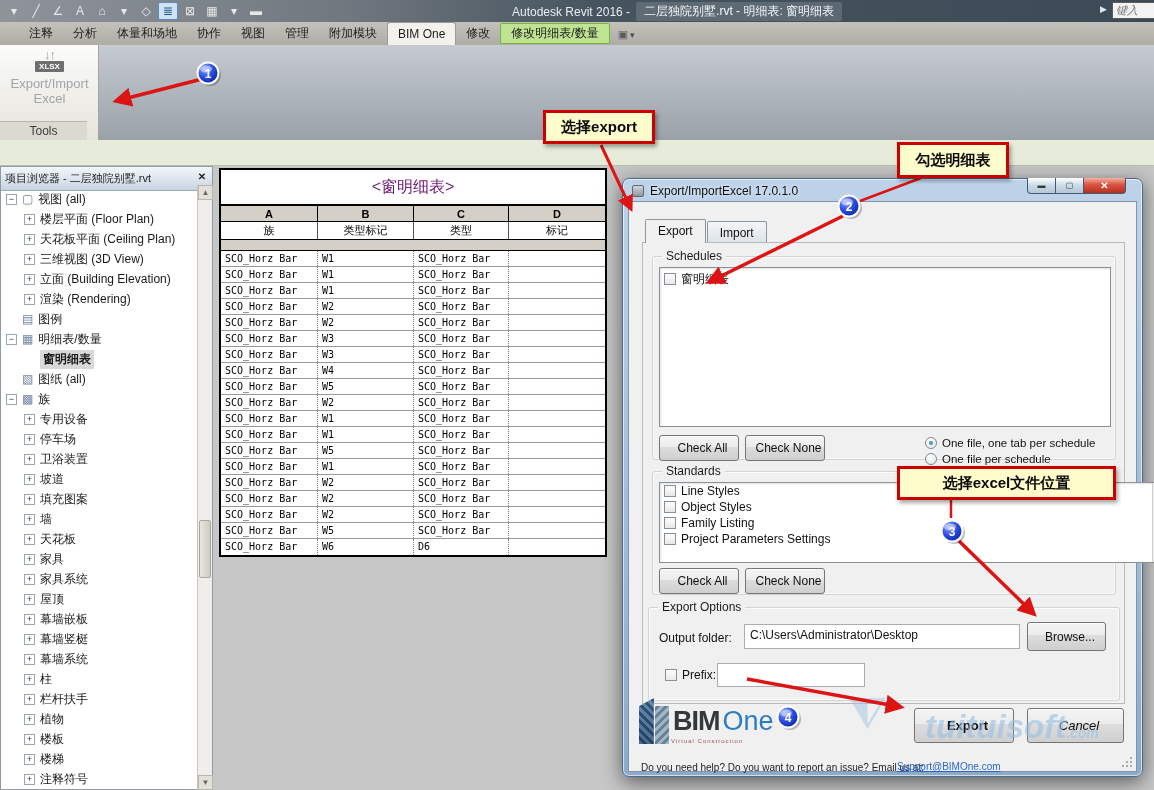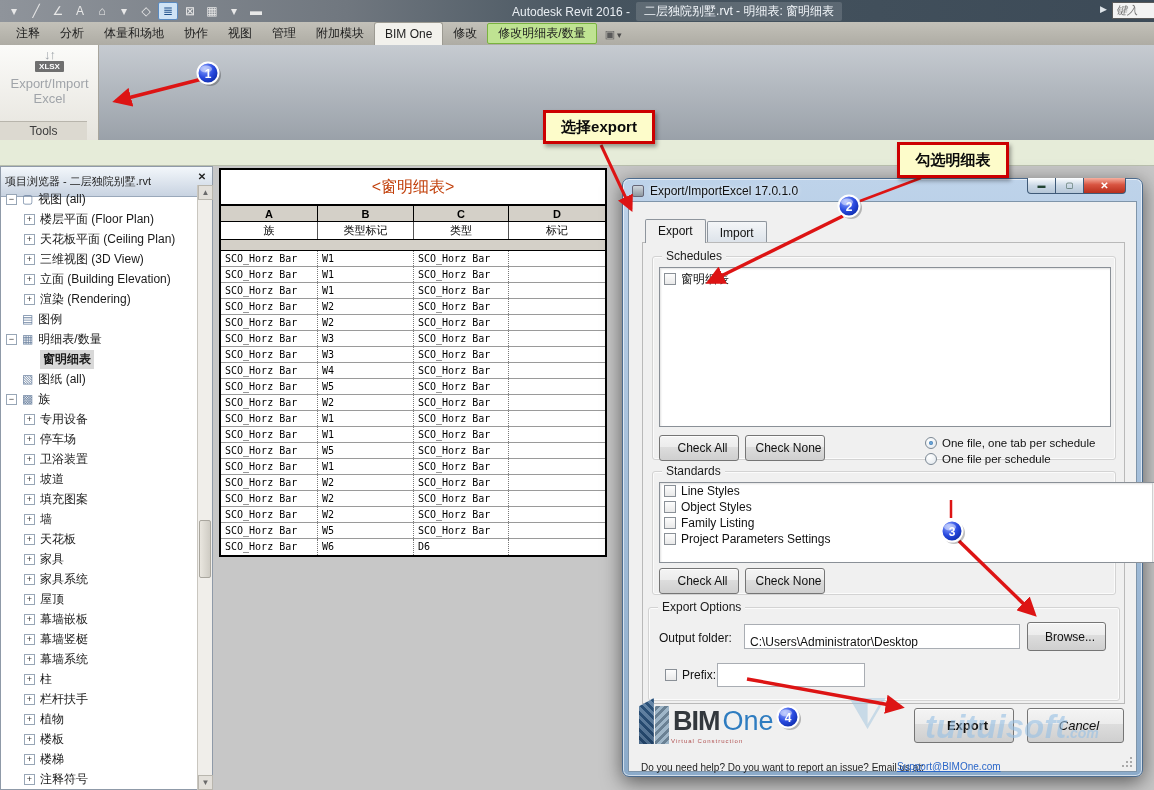--- a/index.html
+++ b/index.html
@@ -15,21 +15,21 @@
     font-size:12px; color:#e8e8e8; margin-right:2px; }
   .qat .qicon.activeq { background:#cfe3f5; border:1px solid #5a8ac0; color:#1d4e89; border-radius:2px; }
   .titletext { position:absolute; left:512px; top:2px; display:flex; align-items:center; font-size:12px; color:#e9eef3; white-space:nowrap; }
   .titletext .doc { margin-left:6px; background:rgba(255,255,255,0.14); padding:1px 8px; border-radius:2px; color:#f2f6fa; }
   .ic-expand { position:absolute; left:1100px; top:4px; color:#dfe5ea; font-size:9px; }
   .searchbox { position:absolute; left:1112px; top:2px; width:44px; height:17px; background:#f3f3f3; border:1px solid #5a5a5a;
     font-size:11px; font-style:italic; color:#777; padding-left:3px; line-height:15px; overflow:hidden; }
 
   
   .ribbontabs { position:absolute; left:0; top:22px; width:1154px; height:23px;
-    background:linear-gradient(#c3c1b9,#aeaca4); display:flex; align-items:flex-end; padding-left:6px; }
+    background:linear-gradient(#c3c1b9,#aeaca4); display:flex; align-items:flex-end; padding-left:19px; }
   .rtab { font-size:12px; color:#1d1d1d; padding:4px 10px 4px 10px; height:23px; display:flex; align-items:center; cursor:default; white-space:nowrap; }
   .rtab.active { background:#f2f1ec; border-radius:3px 3px 0 0; border:1px solid #9c9a92; border-bottom:none; }
   .rtab.green { background:#bfe392; border:1px solid #79b33f; height:21px; margin-bottom:1px; border-radius:2px; }
   .ribcollapse { display:flex; align-items:center; margin-left:8px; margin-bottom:4px; color:#4a4a4a; font-size:9px; }
   .ribcollapse .box { font-size:11px; margin-right:2px; color:#5a5a5a; }
 
   
   .ribbonarea { position:absolute; left:0; top:45px; width:1154px; height:95px;
     background:linear-gradient(180deg,#c6cbd1,#9aa1a9); }
   .toolpanel { position:absolute; left:0; top:0; width:99px; height:95px;
@@ -39,21 +39,21 @@
   .xlsx-chip { background:#6f6f6f; color:#fff; font-size:8px; font-weight:bold; padding:1px 4px; border-radius:1px; margin-top:-1px; }
   .bigbtn .lbl { margin-top:4px; font-size:13px; color:#a0a4a9; line-height:15px; text-align:center; }
   .panelcaption { position:absolute; left:0; top:76px; width:87px; height:19px; background:#dcd9d0; border-top:1px solid #b8b5ac;
     font-size:12px; color:#3c3c3c; display:flex; align-items:center; justify-content:center; }
 
   
   .optionbar { position:absolute; left:0; top:140px; width:1154px; height:26px; background:#e6ecd9; border-bottom:1px solid #b9bfae; }
 
   
   .browser { position:absolute; left:0; top:166px; width:213px; height:624px; background:#fff; border:1px solid #8f9aa8; }
-  .bheader { position:absolute; left:0; top:0; width:211px; height:30px;
+  .bheader { position:absolute; left:0; top:0; width:211px; height:24px;
     background:linear-gradient(#f3f7fb,#c8d3e1); border-bottom:1px solid #9aa8ba;
     font-size:11px; color:#1c1c1c; display:flex; align-items:center; padding-left:4px; white-space:nowrap; overflow:hidden; }
   .bclose { position:absolute; right:3px; top:2px; width:14px; height:14px; font-size:10px; font-weight:bold; color:#222;
     display:flex; align-items:center; justify-content:center; }
   .tree { position:absolute; left:0; top:22px; width:196px; height:600px; overflow:hidden; }
   .titem { height:20px; display:flex; align-items:center; font-size:12px; color:#1a1a1a; white-space:nowrap; }
   .titem .tg { width:11px; height:11px; border:1px solid #98a6b6; background:#fff; font-size:9px; line-height:9px;
     text-align:center; color:#333; margin-right:5px; flex:none; }
   .titem .tg:empty { visibility:hidden; }
   .titem .ti { font-size:12px; color:#6f85a2; margin-right:5px; }
@@ -63,21 +63,21 @@
   .lvl1 { padding-left:23px; }
   .titem.sel { font-weight:bold; }
   .titem.sel .tlabel { background:#d8d8d8; padding:1px 3px; }
   .bscroll { position:absolute; right:0; top:18px; width:15px; height:605px; background:#f0eeea; border-left:1px solid #c9c6bf; }
   .bscroll .sarrow { position:absolute; left:0; width:15px; height:15px; font-size:8px; color:#6a6a6a; display:flex; align-items:center; justify-content:center; background:#e3e0da; border:1px solid #b9b6ae; }
   .bscroll .thumb { position:absolute; left:1px; top:335px; width:12px; height:58px; background:linear-gradient(90deg,#e9e6df,#cfccc4); border:1px solid #a9a69e; border-radius:2px; }
 
   
   .viewarea { position:absolute; left:213px; top:166px; width:941px; height:624px; background:#c7c7c7; }
   .sched { position:absolute; left:6px; top:2px; width:388px; background:#fff; border:2px solid #000; }
-  .sched-title { height:36px; display:flex; align-items:center; justify-content:center; font-size:16px; color:#c2410c; border-bottom:2px solid #000; }
+  .sched-title { height:36px; display:flex; align-items:center; justify-content:center; font-size:16px; color:#701a75; border-bottom:2px solid #000; }
   .letters { display:flex; height:16px; background:#d4d0c8; border-bottom:1px solid #000; }
   .letters span { font-size:11px; font-weight:bold; color:#000; display:flex; align-items:center; justify-content:center; border-right:1px solid #000; }
   .letters span:last-child { border-right:none; }
   .heads { display:flex; height:18px; background:#fff; border-bottom:1px solid #000; }
   .heads span { font-size:11px; color:#000; display:flex; align-items:center; justify-content:center; border-right:1px solid #555; }
   .heads span:last-child { border-right:none; }
   .spacer { height:11px; background:#d4d0c8; border-bottom:1px solid #000; }
   .c1{width:97px;} .c2{width:96px;} .c3{width:95px;} .c4{width:96px; flex:1;}
   .trows .trow { display:flex; height:16px; border-bottom:1px solid #9a9a9a; }
   .trows .trow:last-child { border-bottom:none; }
@@ -125,21 +125,21 @@
     background:linear-gradient(#f4f4f4,#ececec 45%,#dddddd 46%,#cfcfcf); font-size:12px; color:#111;
     box-shadow:inset 0 1px 0 #fdfdfd;padding-left:7px; }
 
   .radio { width:12px; height:12px; border-radius:50%; border:1px solid #7c8globe; border:1px solid #7c8894;
     background:radial-gradient(circle at 35% 30%, #ffffff, #dfe6ec); position:relative; flex:none; margin-right:5px; }
   .radio.selected::after { content:""; position:absolute; left:3px; top:3px; width:4px; height:4px; border-radius:50%;
     background:radial-gradient(#7fb8e8,#1c5a96); }
   .radiorow { position:absolute; display:flex; align-items:center; font-size:11.5px; color:#111; white-space:nowrap; }
 
   .fieldlabel { position:absolute; font-size:12px; color:#111; white-space:nowrap; }
-  .textinput { position:absolute; background:#fff; border:1px solid #a9adb3; font-size:12px; color:#111; padding:10px 0 0 5px; overflow:hidden; white-space:nowrap; }
+  .textinput { position:absolute; background:#fff; border:1px solid #a9adb3; font-size:12px; color:#111; padding:3px 0 0 5px; overflow:hidden; white-space:nowrap; }
 
   
   .logo { position:absolute; left:10px; top:496px; display:flex; align-items:flex-start; }
   .logo .bldg { width:27px; height:46px; margin-right:3px;
     background:repeating-linear-gradient(45deg,#8fb4d8 0 3px,#3e6f9e 3px 6px), linear-gradient(#b9c2c9,#8796a3);
     background-blend-mode:multiply; clip-path:polygon(0 18%, 55% 0, 55% 100%, 0 100%); }
   .logo .bldg2 { width:14px; height:38px; margin-top:8px; margin-left:-14px; margin-right:4px;
     background:repeating-linear-gradient(-45deg,#9fb6c8 0 3px,#6a8194 3px 6px); }
   .logo .bim { font-size:27px; font-weight:bold; color:#33383d; letter-spacing:-1px; line-height:30px; margin-top:8px; }
   .logo .one { font-size:27px; font-weight:normal; color:#2e7cc0; letter-spacing:0; line-height:30px; margin-top:8px; margin-left:3px; }
@@ -709,20 +709,21 @@
     </div>
   </div>
 
   <div class="wm2">⧨</div>
   <div class="watermark">
     <span>tuituisoft</span><span class="dotcom">.com</span>
   </div>
 
   <div class="callout co1">选择export</div>
   <div class="callout co2">勾选明细表</div>
+  <div class="callout co3">选择excel文件位置</div>
 
   <svg id="overlay" viewBox="0 0 1154 790">
     <defs>
       <marker id="ah" viewBox="0 0 10 10" refX="8" refY="5" markerWidth="5.5" markerHeight="5.5" orient="auto">
         <path d="M0,0 L10,5 L0,10 z" fill="#dd1414"></path>
       </marker>
       <radialGradient id="stepGrad" cx="35%" cy="30%" r="75%">
         <stop offset="0%" stop-color="#8fa6ff"></stop>
         <stop offset="55%" stop-color="#2a4be0"></stop>
         <stop offset="100%" stop-color="#0c2aa8"></stop>

